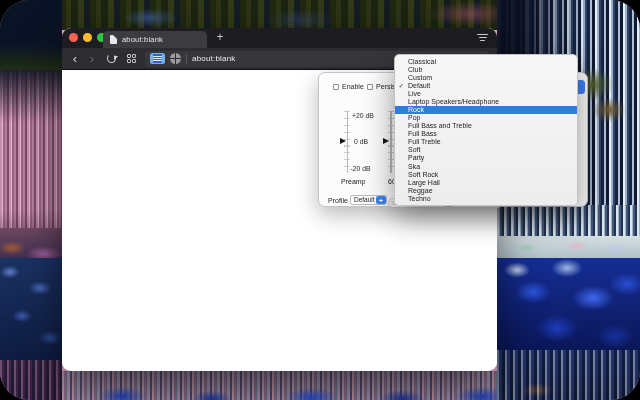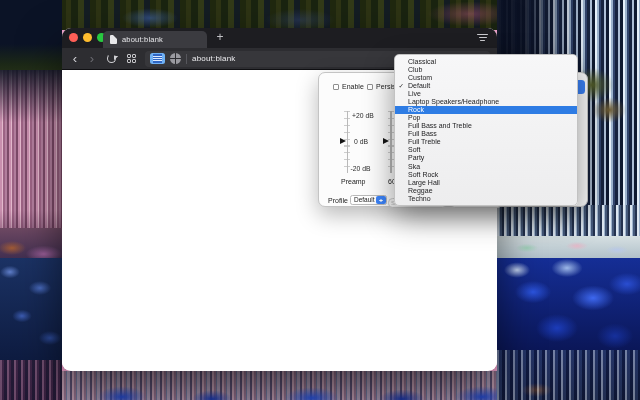--- a/index.html
+++ b/index.html
@@ -1,17 +1,17 @@
 <!DOCTYPE html>
 <html><head>
 <meta charset="utf-8">
 <style>
   * { margin:0; padding:0; box-sizing:border-box; }
   body { background:#000; font-family:"Liberation Sans", sans-serif; }
-  .stage { position:relative; width:640px; height:400px; overflow:hidden; background:#f9a8d4; }
+  .stage { position:relative; width:640px; height:400px; overflow:hidden; background:#f9a8d4;border-radius:29px; }
 
   
   .bg { position:absolute; pointer-events:none; }
   #bg-top { left:0; top:0; width:640px; height:30px;
     background:
       radial-gradient(40px 14px at 150px 18px, rgba(70,110,190,.55), transparent 70%),
       radial-gradient(50px 16px at 300px 20px, rgba(60,80,140,.4), transparent 70%),
       radial-gradient(60px 18px at 470px 14px, rgba(190,90,130,.45), transparent 70%),
       repeating-linear-gradient(90deg, #20280f 0 6px, #2e3414 6px 11px, #1a2410 11px 18px, #323a18 18px 24px, #141d23 24px 30px);
   }

